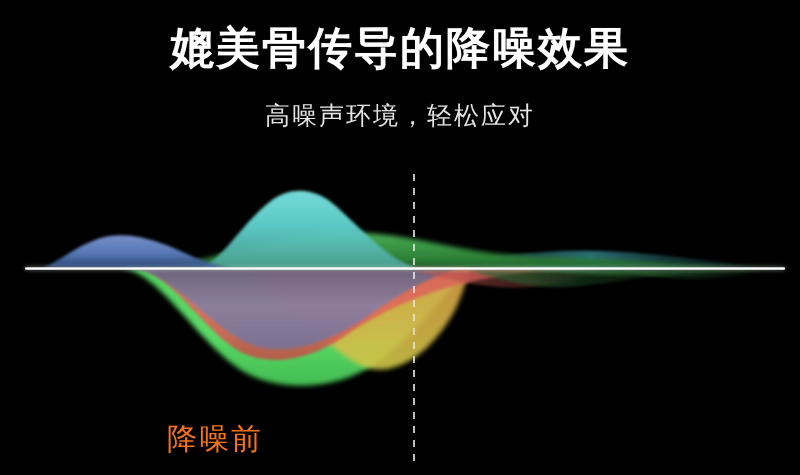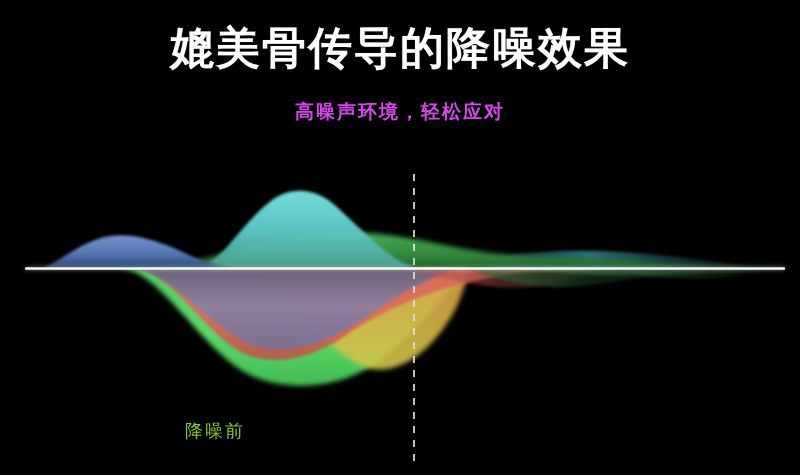--- a/index.html
+++ b/index.html
@@ -18,21 +18,21 @@
   #title {
     position:absolute; left:0; top:24px; width:800px;
     text-align:center;
     font-size:44px; font-weight:bold; color:#ffffff;
     letter-spacing:2px; line-height:1.08;
     text-shadow:0 0 1px rgba(255,255,255,.35);
   }
   #subtitle {
     position:absolute; left:0; top:102px; width:800px;
     text-align:center;
-    font-size:19px; font-weight:700; color:#d946ef;
+    font-size:25px; font-weight:400; color:#e5e5e5;
     letter-spacing:2px; line-height:1.1;
   }
 
   
   #wave-area {
     position:absolute; left:0; top:160px; width:800px; height:245px;
   }
   #wave-svg { position:absolute; left:0; top:0; width:800px; height:245px; display:block; }
 
   
@@ -51,21 +51,21 @@
   #divider {
     position:absolute; left:413px; top:14px; width:2px; height:292px;
     background:repeating-linear-gradient(to bottom,
         rgba(225,225,225,.85) 0px, rgba(225,225,225,.85) 7px,
         rgba(0,0,0,0) 7px, rgba(0,0,0,0) 14px);
   }
 
   
   .caption {
     position:absolute; top:419px;
-    font-size:18px; font-weight:400; color:#84cc16;
+    font-size:30px; font-weight:400; color:#f97316;
     letter-spacing:2px; text-align:center; width:180px;
   }
   #caption-before { left:125px; }
   #caption-after  { left:515px; }
 </style>
 </head>
 <body>
 
 <div id="stage">
 

